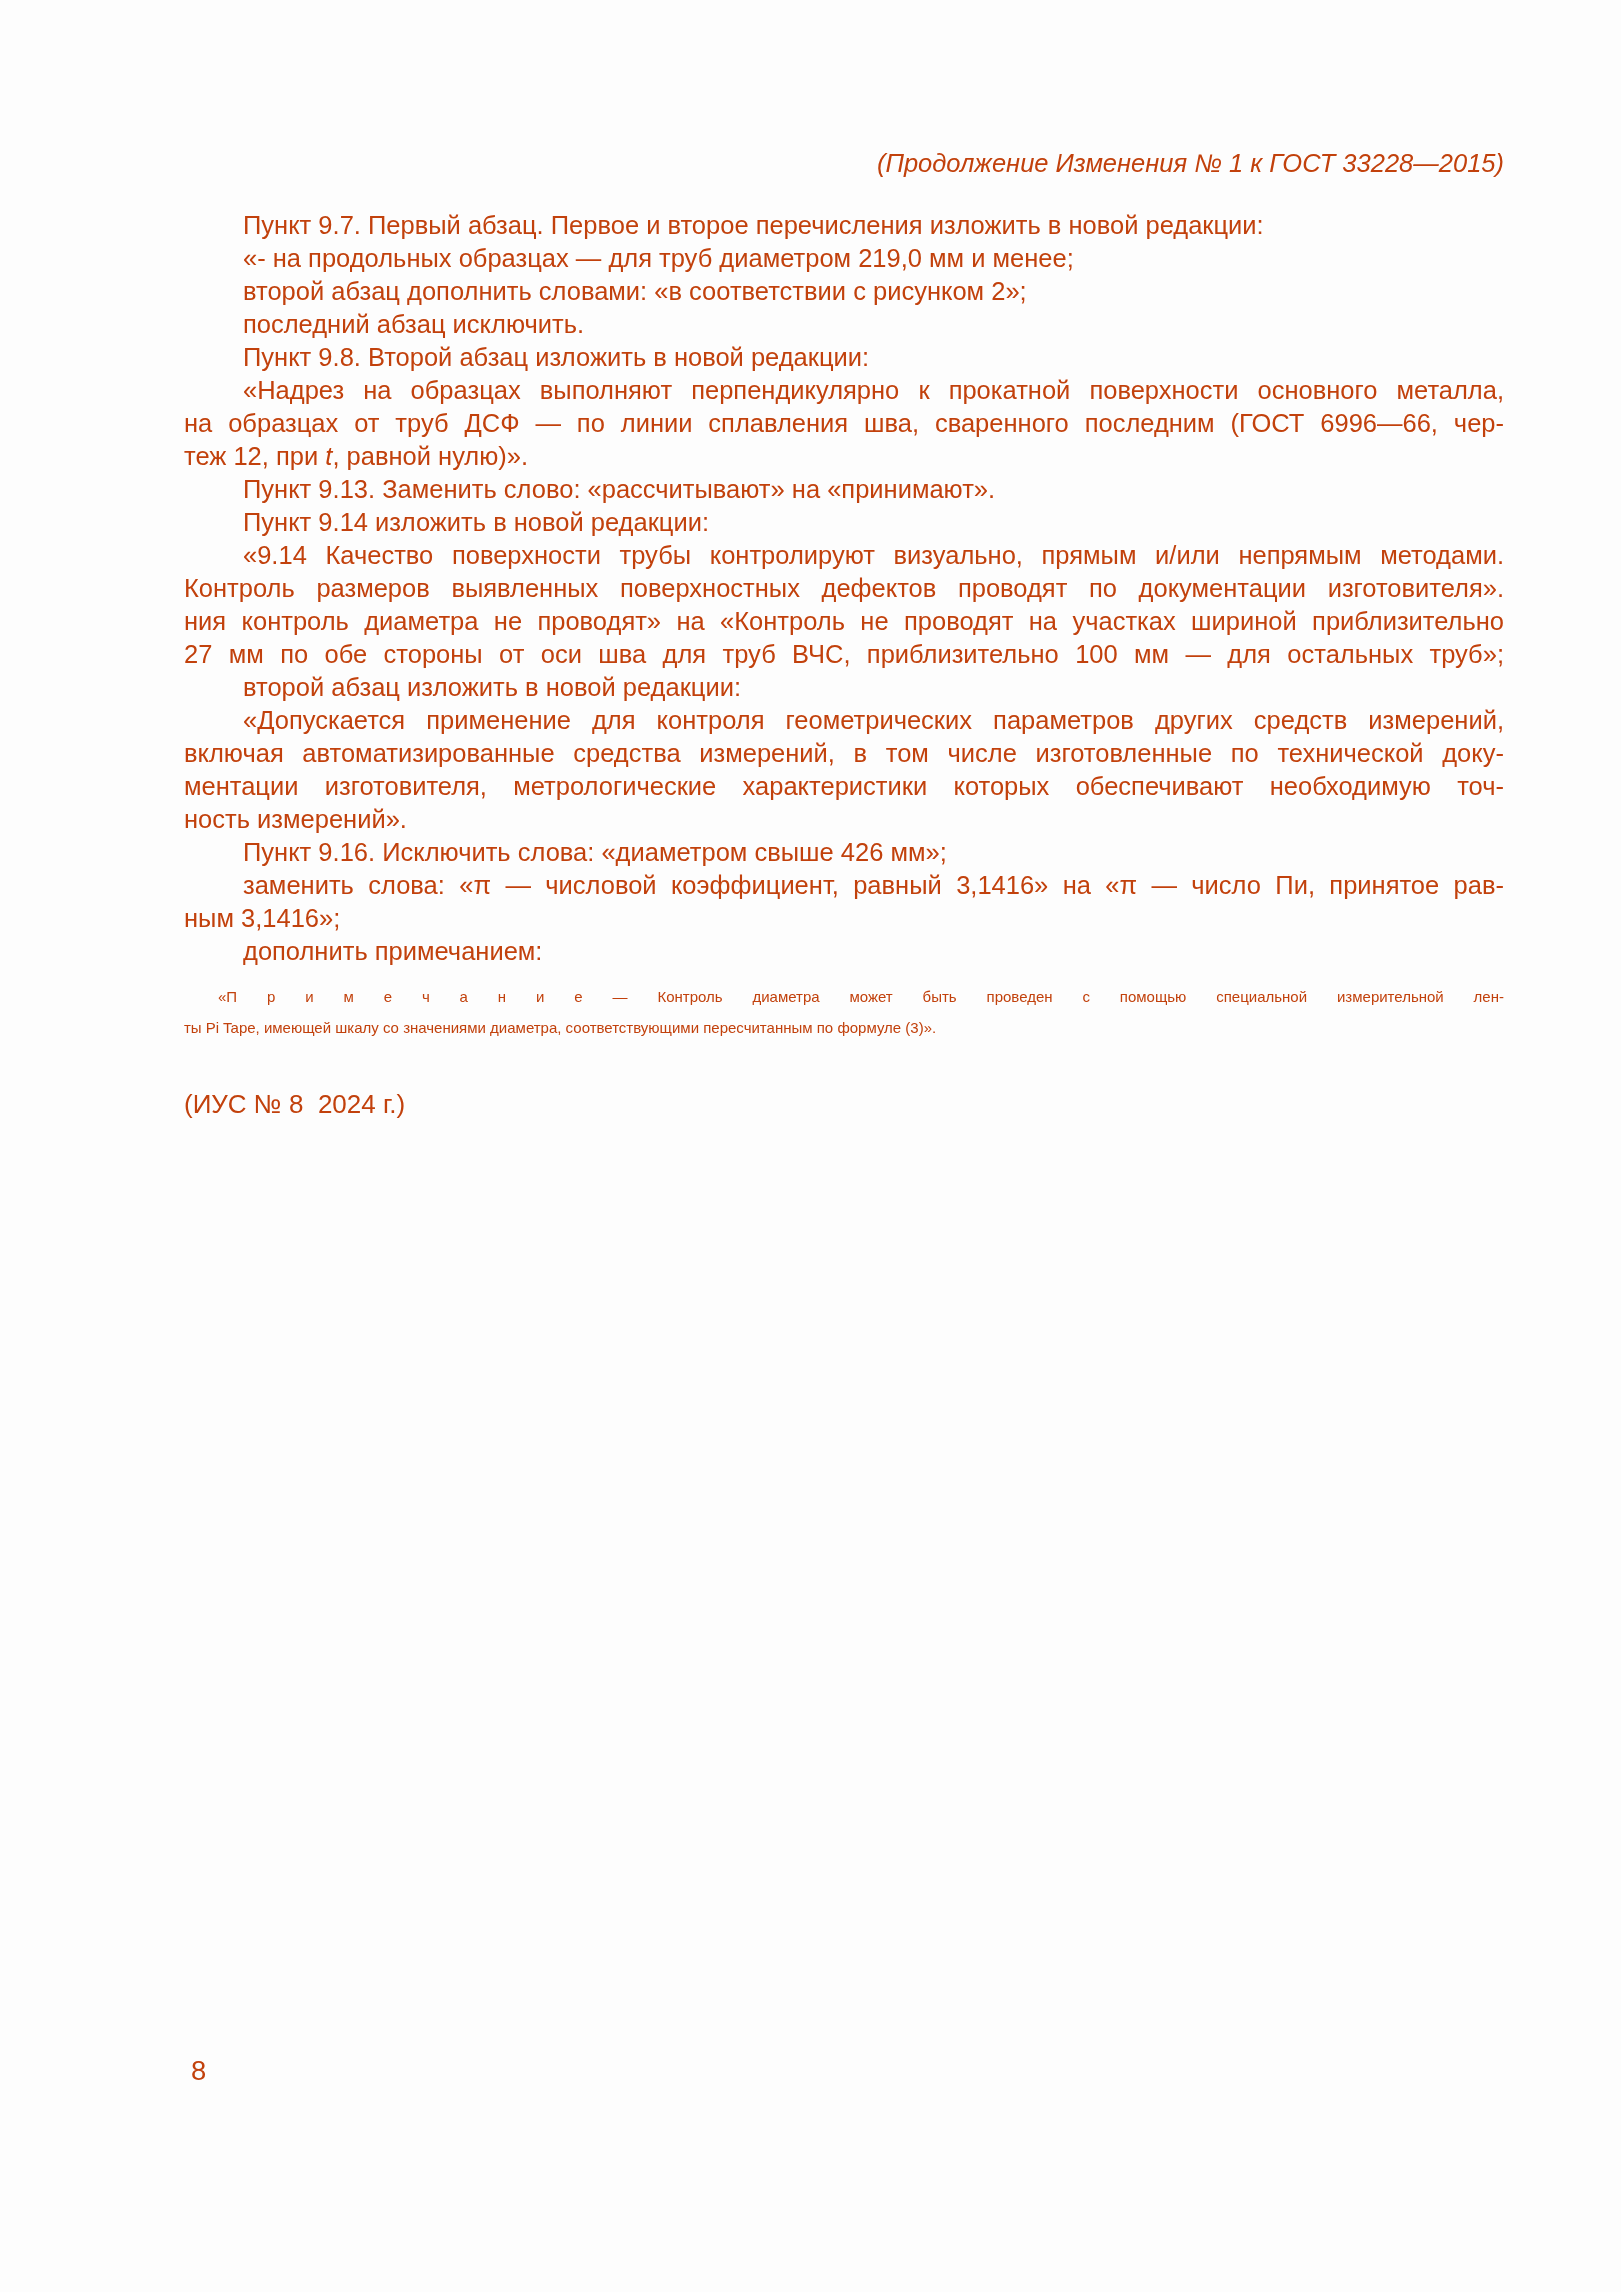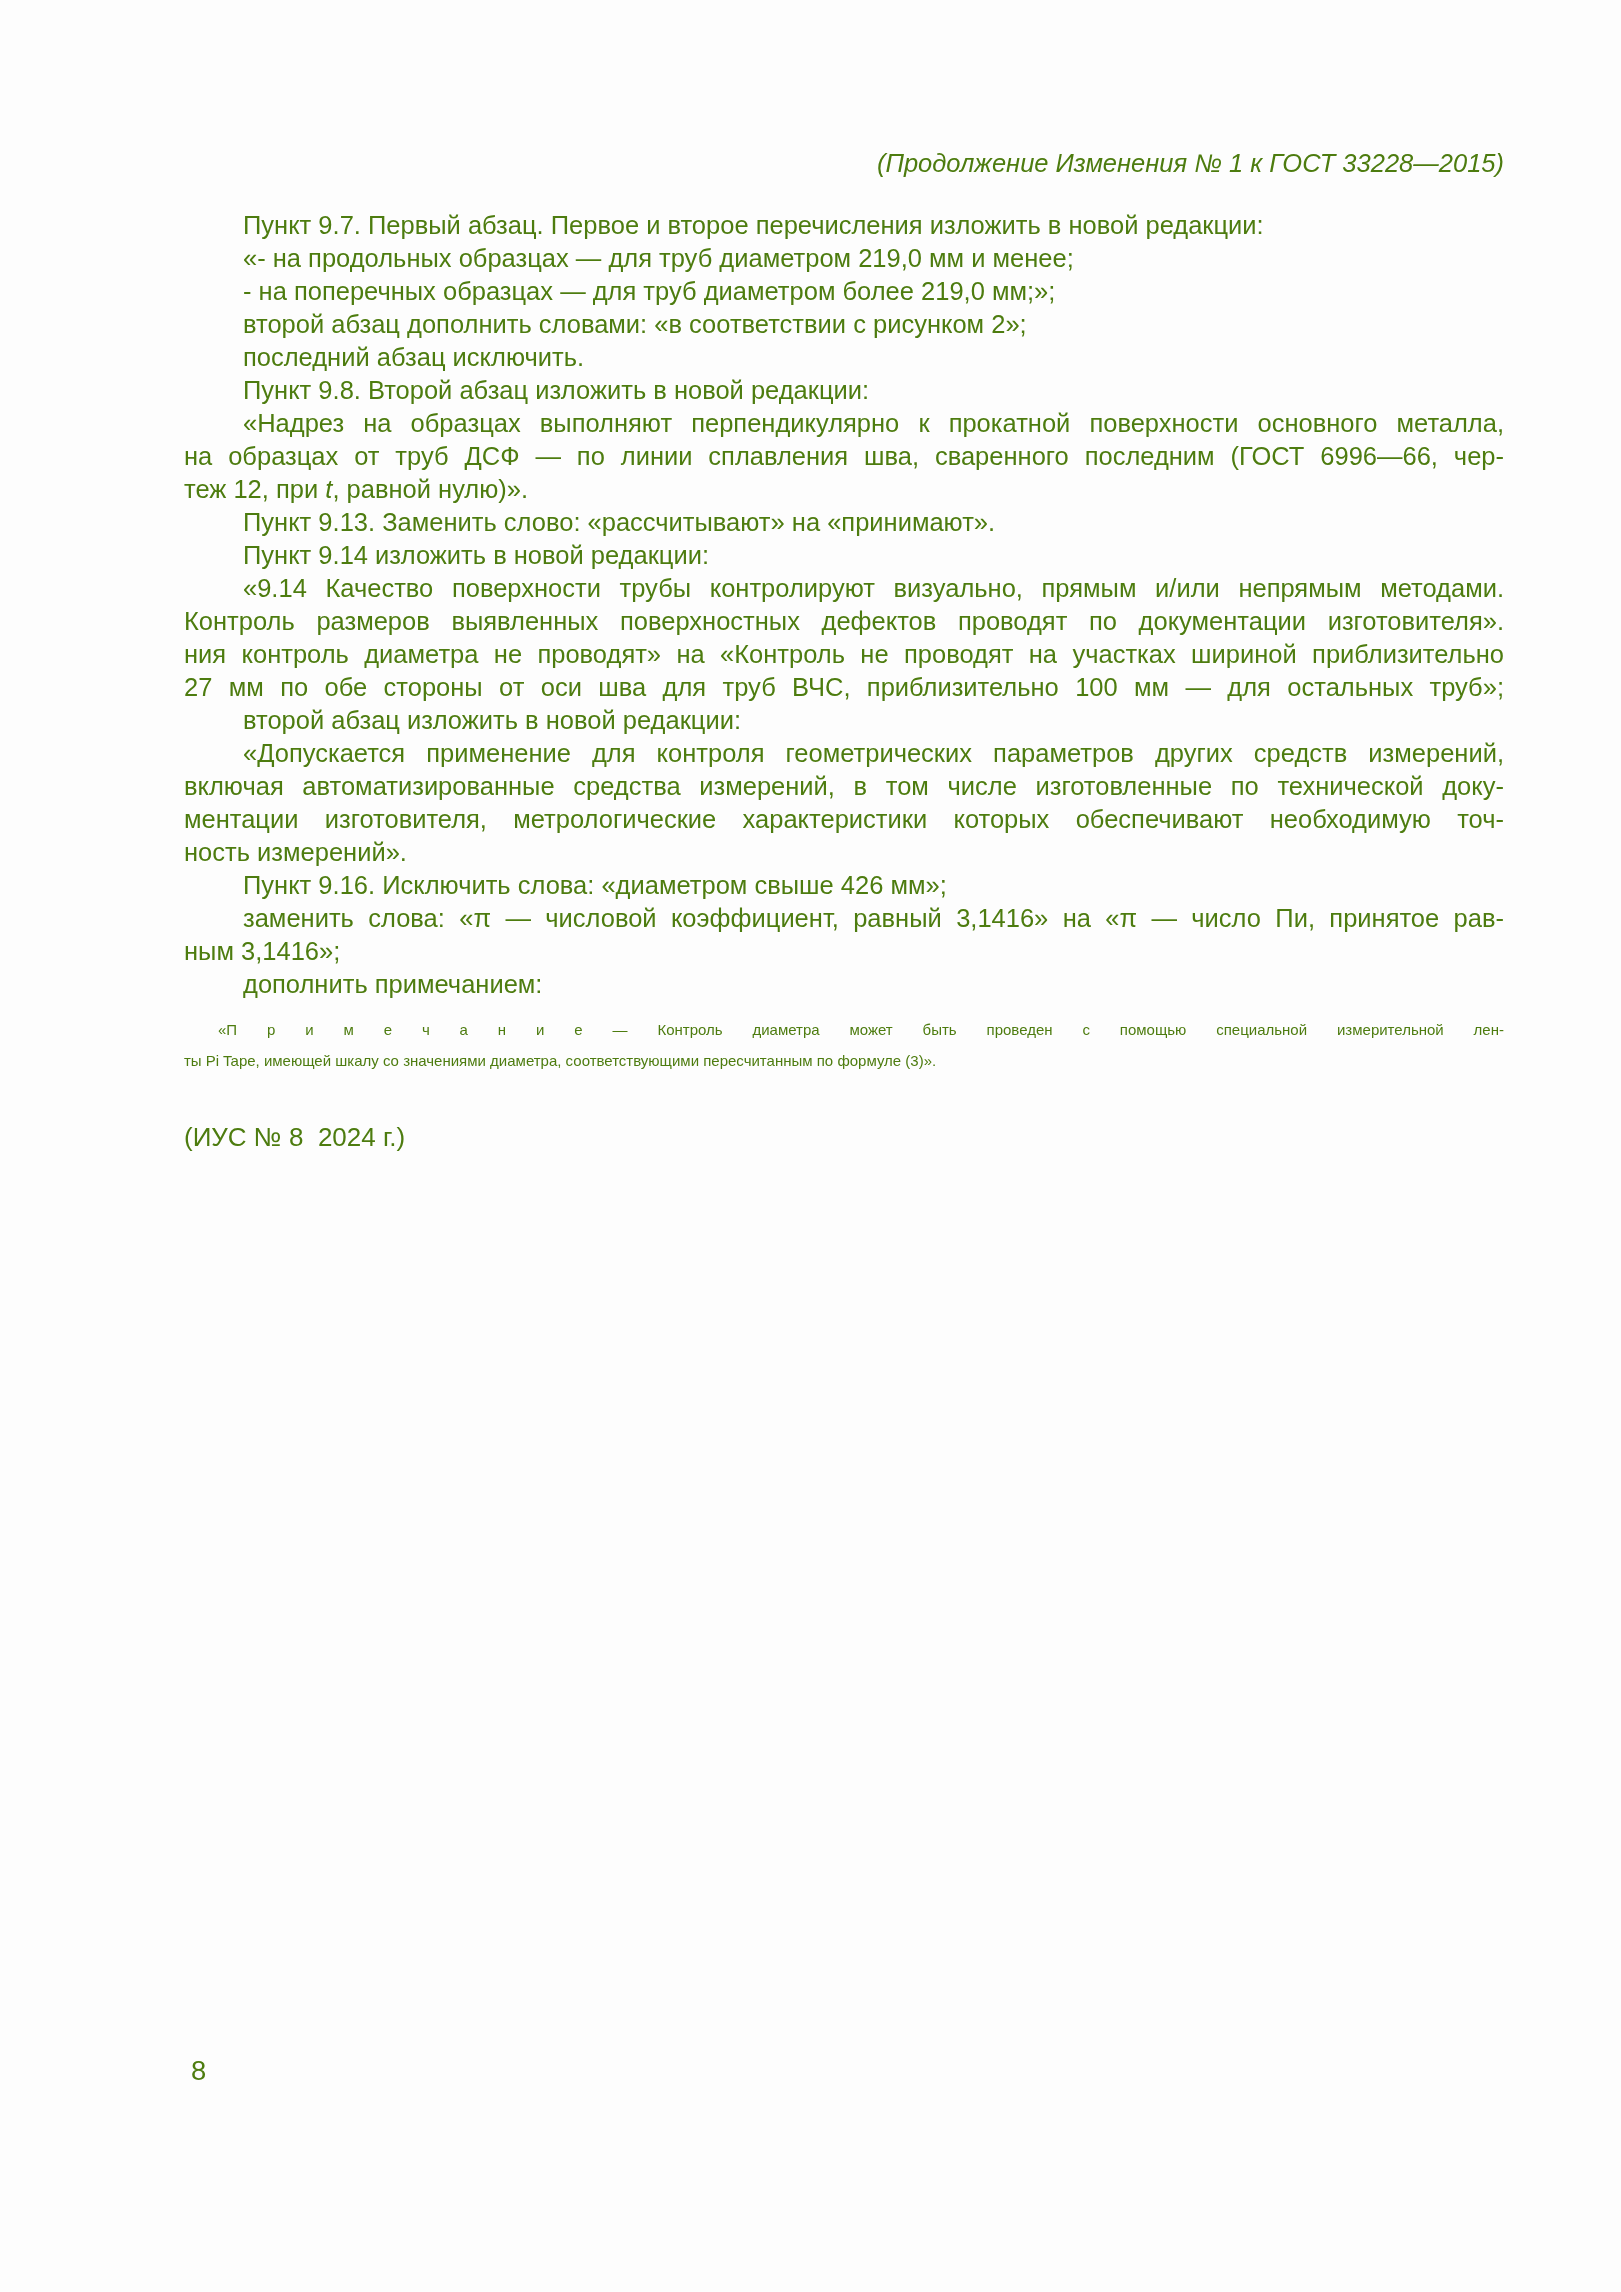--- a/index.html
+++ b/index.html
@@ -3,21 +3,21 @@
 <meta charset="utf-8">
 <style>
   html, body { margin: 0; padding: 0; }
   body { background: #e8e8e8; }
   .page {
     position: relative;
     width: 1621px;
     height: 2293px;
     margin: 0 auto;
     background: #fdfdfd;
-    color: #4d7c0f;
+    color: #c2410c;
     font-family: "Liberation Sans", "DejaVu Sans", sans-serif;
     overflow: hidden;
   }
   .content {
     position: absolute;
     left: 184px;
     top: 147px;
     width: 1320px;
   }
   .running-header {
@@ -70,23 +70,20 @@
     <div class="running-header">(Продолжение Изменения № 1 к ГОСТ 33228—2015)</div>
 
     <div class="doc-body">
         <div class="para">
           <div class="line first">Пункт 9.7. Первый абзац. Первое и второе перечисления изложить в новой редакции:</div>
         </div>
         <div class="para">
           <div class="line first">«- на продольных образцах — для труб диаметром 219,0 мм и менее;</div>
         </div>
         <div class="para">
-          <div class="line first">- на поперечных образцах — для труб диаметром более 219,0 мм;»;</div>
-        </div>
-        <div class="para">
           <div class="line first">второй абзац дополнить словами: «в соответствии с рисунком 2»;</div>
         </div>
         <div class="para">
           <div class="line first">последний абзац исключить.</div>
         </div>
         <div class="para">
           <div class="line first">Пункт 9.8. Второй абзац изложить в новой редакции:</div>
         </div>
         <div class="para">
           <div class="line first fill">«Надрез на образцах выполняют перпендикулярно к прокатной поверхности основного металла,</div>

